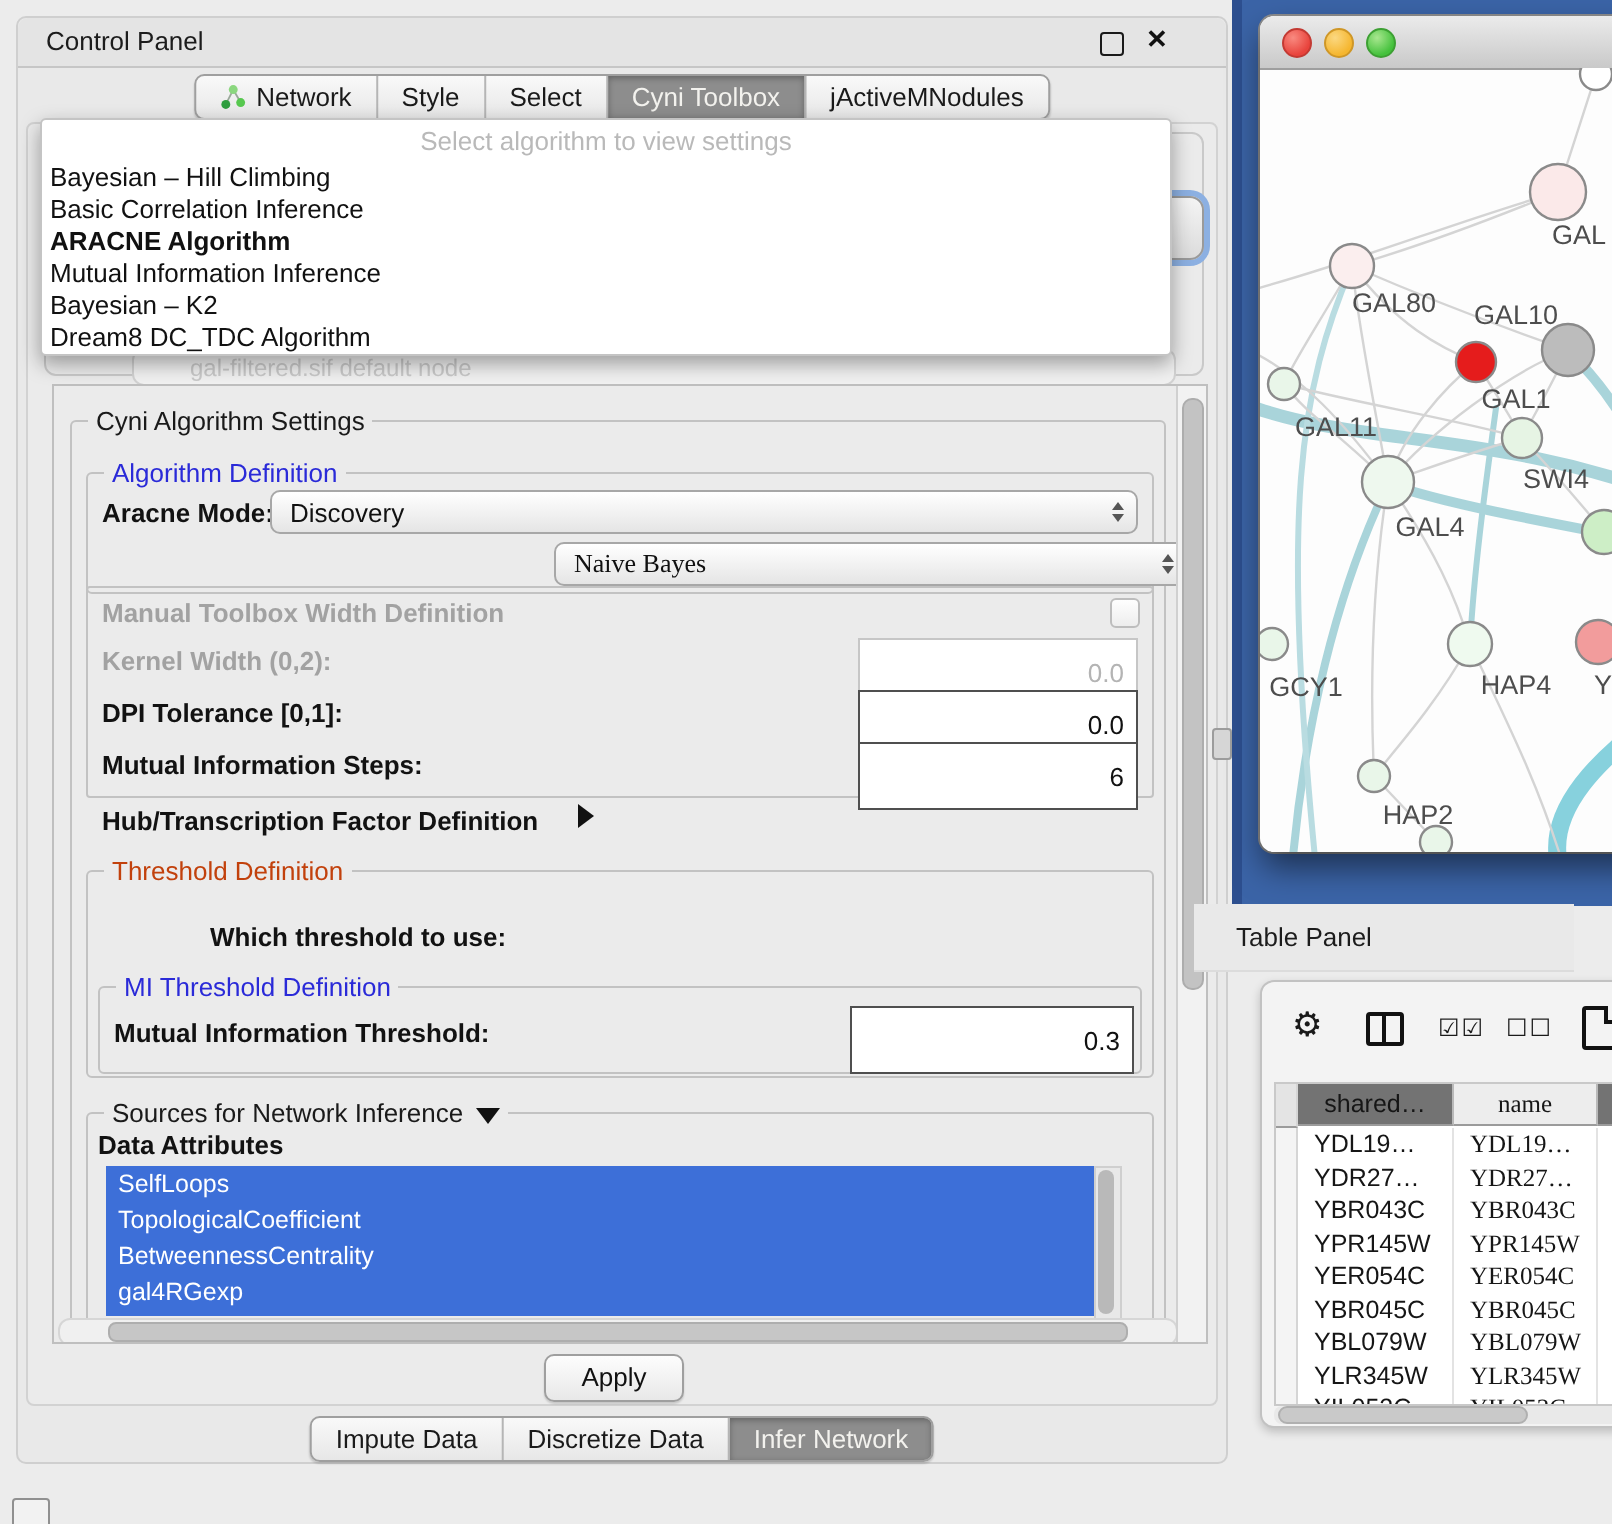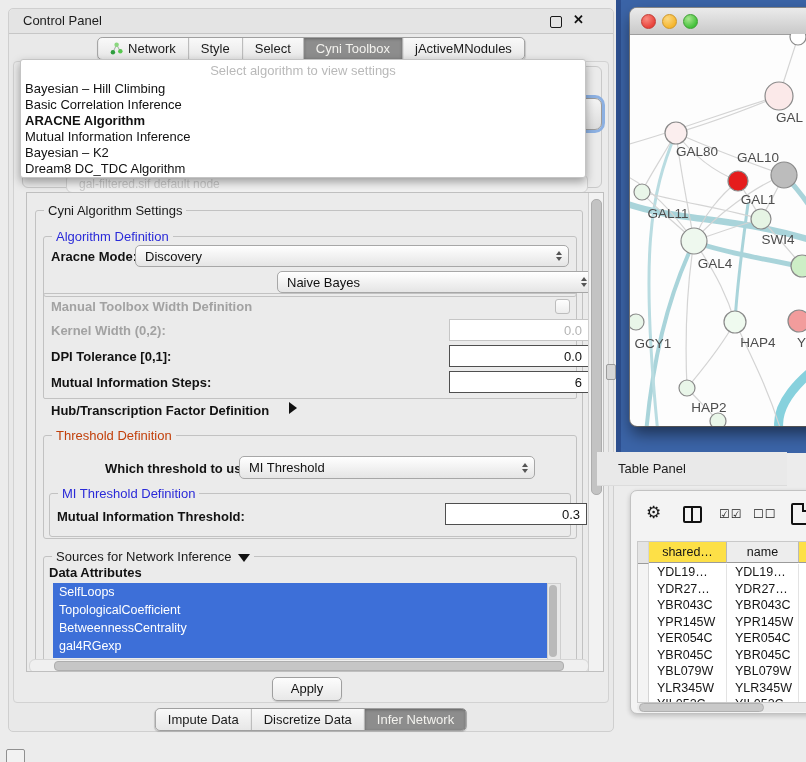--- a/index.html
+++ b/index.html
@@ -25,21 +25,21 @@
   #top-tabs{top:28px;left:50%;transform:translateX(-50%);}
   #bottom-tabs{top:699px;left:50%;transform:translateX(-50%);}
 
   #cp-body{left:4px;top:52px;width:594px;height:640px;background:#ebebeb;
     border:1px solid #d2d2d2;border-radius:4px;}
 
   .ghost-group{left:8px;top:4px;width:578px;height:120px;border:1px solid #c9c9c9;border-radius:6px;}
   .ghost-combo{left:528px;top:36px;width:58px;height:30px;border:1px solid #9a9a9a;border-radius:7px;
     background:linear-gradient(#f4f4f4,#dcdcdc);box-shadow:0 0 0 3px #8cb0e2;}
   .faint-combo{left:52px;top:112px;width:522px;height:19px;border:1px solid #d2d2d2;border-radius:6px;
-    background:#f1f1f1;color:#c9c9c9;font-size:12px;line-height:19px;padding-left:12px;box-sizing:border-box;}
+    background:#f1f1f1;color:#c9c9c9;font-size:12px;line-height:19px;padding-left:28px;box-sizing:border-box;}
 
   
   #dd-popup{left:6px;top:-3px;width:564px;height:117px;background:#ffffff;border:1px solid #c4c4c4;
     border-radius:3px;box-shadow:0 4px 10px rgba(0,0,0,.35);z-index:60;}
   #dd-prompt{height:21px;line-height:21px;text-align:center;color:#b9b9b9;font-size:13px;}
   .dd-item{height:16px;line-height:16px;padding-left:4px;font-size:13px;color:#111;}
   .dd-item.sel{font-weight:bold;}
 
   
   #scrollpane{left:12px;top:130px;width:576px;height:478px;background:#ebebeb;
@@ -58,21 +58,21 @@
   .dlabel{font-size:13px;font-weight:bold;color:#a2a2a2;white-space:nowrap;}
 
   .combo{border:1px solid #a7a7a7;border-radius:5px;background:linear-gradient(#ffffff,#e5e5e5);
     font-size:13px;color:#111;display:flex;align-items:center;padding:0 24px 0 9px;box-sizing:border-box;}
   .stepper{position:absolute;right:6px;top:50%;transform:translateY(-50%);display:flex;flex-direction:column;gap:2px;}
   .stepper i{display:block;width:0;height:0;border-left:3.5px solid transparent;border-right:3.5px solid transparent;}
   .stepper .up{border-bottom:4px solid #555;}
   .stepper .dn{border-top:4px solid #555;}
 
   .tfield{background:#fff;border:1px solid #4f4f4f;font-size:13px;color:#111;
-    display:flex;align-items:center;justify-content:flex-end;padding:4px 6px;box-sizing:border-box;margin-left:20px;}
+    display:flex;align-items:center;justify-content:flex-end;padding:16px 6px;box-sizing:border-box;}
   .tfield.dis{border-color:#c6c6c6;color:#b4b4b4;}
 
   .checkbox{width:13px;height:13px;border:1px solid #bdbdbd;border-radius:3px;
     background:linear-gradient(#fefefe,#ededed);}
 
   .tri-right{width:0;height:0;border-top:6px solid transparent;border-bottom:6px solid transparent;border-left:8px solid #111;}
   .tri-down{display:inline-block;width:0;height:0;border-left:6px solid transparent;border-right:6px solid transparent;border-top:8px solid #111;vertical-align:middle;margin-left:6px;}
 
   #attr-list{background:#3d6fd8;overflow:hidden;}
   .attr-item{height:18px;line-height:18px;color:#fff;font-size:12.5px;padding-left:6px;white-space:nowrap;}
@@ -110,25 +110,25 @@
   #ic-checks{left:88px;top:16px;font-size:12px;letter-spacing:1px;}
   #ic-unchecks{left:122px;top:16px;font-size:12px;letter-spacing:1px;}
   #ic-page{left:160px;top:12px;width:16px;height:18px;border:2px solid #111;border-radius:2px;background:#f3f3f3;}
   #ic-page i{position:absolute;right:-2px;top:-2px;width:7px;height:7px;background:#f3f3f3;border-left:2px solid #111;border-bottom:2px solid #111;}
 
   #data-table{left:6px;top:50px;width:200px;height:160px;background:#fff;border:1px solid #c9c9c9;overflow:hidden;}
   .trow{display:flex;height:16.5px;line-height:16.5px;}
   .tgut{width:10px;background:#f4f4f4;border-right:1px solid #d5d5d5;flex:none;}
   .tcell{font-size:12.5px;color:#161616;padding-left:8px;border-right:1px solid #e3e3e3;
     white-space:nowrap;overflow:hidden;flex:none;box-sizing:border-box;}
-  .c1{width:78px;} .c2{width:72px;} .c3{width:60px;}
+  .c1{width:78px;} .c2{width:72px;font-family:Liberation Serif, serif;} .c3{width:60px;}
   #tbl-head .tcell{font-size:12.5px;text-align:center;padding:0;border-right:1px solid #b9b9b9;
     border-bottom:1px solid #9b9b9b;background:#ededed;height:21px;line-height:21px;}
   #tbl-head .trow{height:22px;}
-  #tbl-head .accent{background:#fde047;}
+  #tbl-head .accent{background:#737373;}
   #tbl-head .tgut{background:#e4e4e4;border-bottom:1px solid #9b9b9b;}
   #tbl-hsb{left:6px;top:212px;width:200px;height:9px;background:#e9e9e9;border-radius:4px;}
   #tbl-hsb-thumb{left:2px;top:0px;width:125px;height:9px;background:#c9c9c9;border:1px solid #b0b0b0;border-radius:5px;box-sizing:border-box;}
 
   #divider-grip{left:606px;top:364px;width:8px;height:14px;background:#d6d6d6;border:1px solid #9c9c9c;border-radius:2px;}
   #corner-icon{left:6px;top:749px;width:17px;height:13px;border:1px solid #909090;border-radius:2px;background:#f2f2f2;}
 </style>
 </head>
 <body>
 
@@ -191,21 +191,21 @@
         <span class="gtitle blue">Algorithm Definition</span>
       </div>
       <div class="abs blabel" style="left:24px;top:56px;">Aracne Mode:</div>
       <div class="abs combo" style="left:108px;top:52px;width:434px;height:22px;">
         <span>Discovery</span>
         <span class="stepper">
             <i class="up"></i>
             <i class="dn"></i>
           </span>
       </div>
-      <div class="abs combo" style="left:250px;top:78px;width:317px;height:22px;">
+      <div class="abs combo" style="left:250px;top:78px;width:317px;height:22px;font-family:Liberation Serif, serif;">
         <span>Naive Bayes</span>
         <span class="stepper">
             <i class="up"></i>
             <i class="dn"></i>
           </span>
       </div>
 
       <div class="abs titled" style="left:16px;top:100px;width:532px;height:104px;border-radius:2px;"></div>
       <div class="abs dlabel" style="left:24px;top:106px;">Manual Toolbox Width Definition</div>
       <div class="abs checkbox" style="left:528px;top:106px;"></div>
@@ -216,27 +216,20 @@
       <div class="abs blabel" style="left:24px;top:182px;">Mutual Information Steps:</div>
       <div class="abs tfield" style="left:402px;top:178px;width:140px;height:22px;">6</div>
 
       <div class="abs blabel" style="left:24px;top:210px;font-weight:600;">Hub/Transcription Factor Definition</div>
       <div class="abs tri-right" style="left:262px;top:209px;"></div>
 
       <div class="abs titled" style="left:16px;top:242px;width:532px;height:102px;">
         <span class="gtitle green">Threshold Definition</span>
       </div>
       <div class="abs blabel" style="left:78px;top:268px;">Which threshold to use:</div>
-      <div class="abs combo" style="left:212px;top:263px;width:296px;height:23px;">
-        <span>MI Threshold</span>
-        <span class="stepper">
-            <i class="up"></i>
-            <i class="dn"></i>
-          </span>
-      </div>
       <div class="abs titled" style="left:22px;top:300px;width:520px;height:42px;">
         <span class="gtitle blue">MI Threshold Definition</span>
       </div>
       <div class="abs blabel" style="left:30px;top:316px;">Mutual Information Threshold:</div>
       <div class="abs tfield" style="left:398px;top:310px;width:142px;height:22px;">0.3</div>
 
       <div class="abs titled" style="left:16px;top:363px;width:532px;height:200px;">
         <span class="gtitle"><span>Sources for Network Inference</span><span class="tri-down"></span></span>
       </div>
       <div class="abs blabel" style="left:22px;top:372px;">Data Attributes</div>

